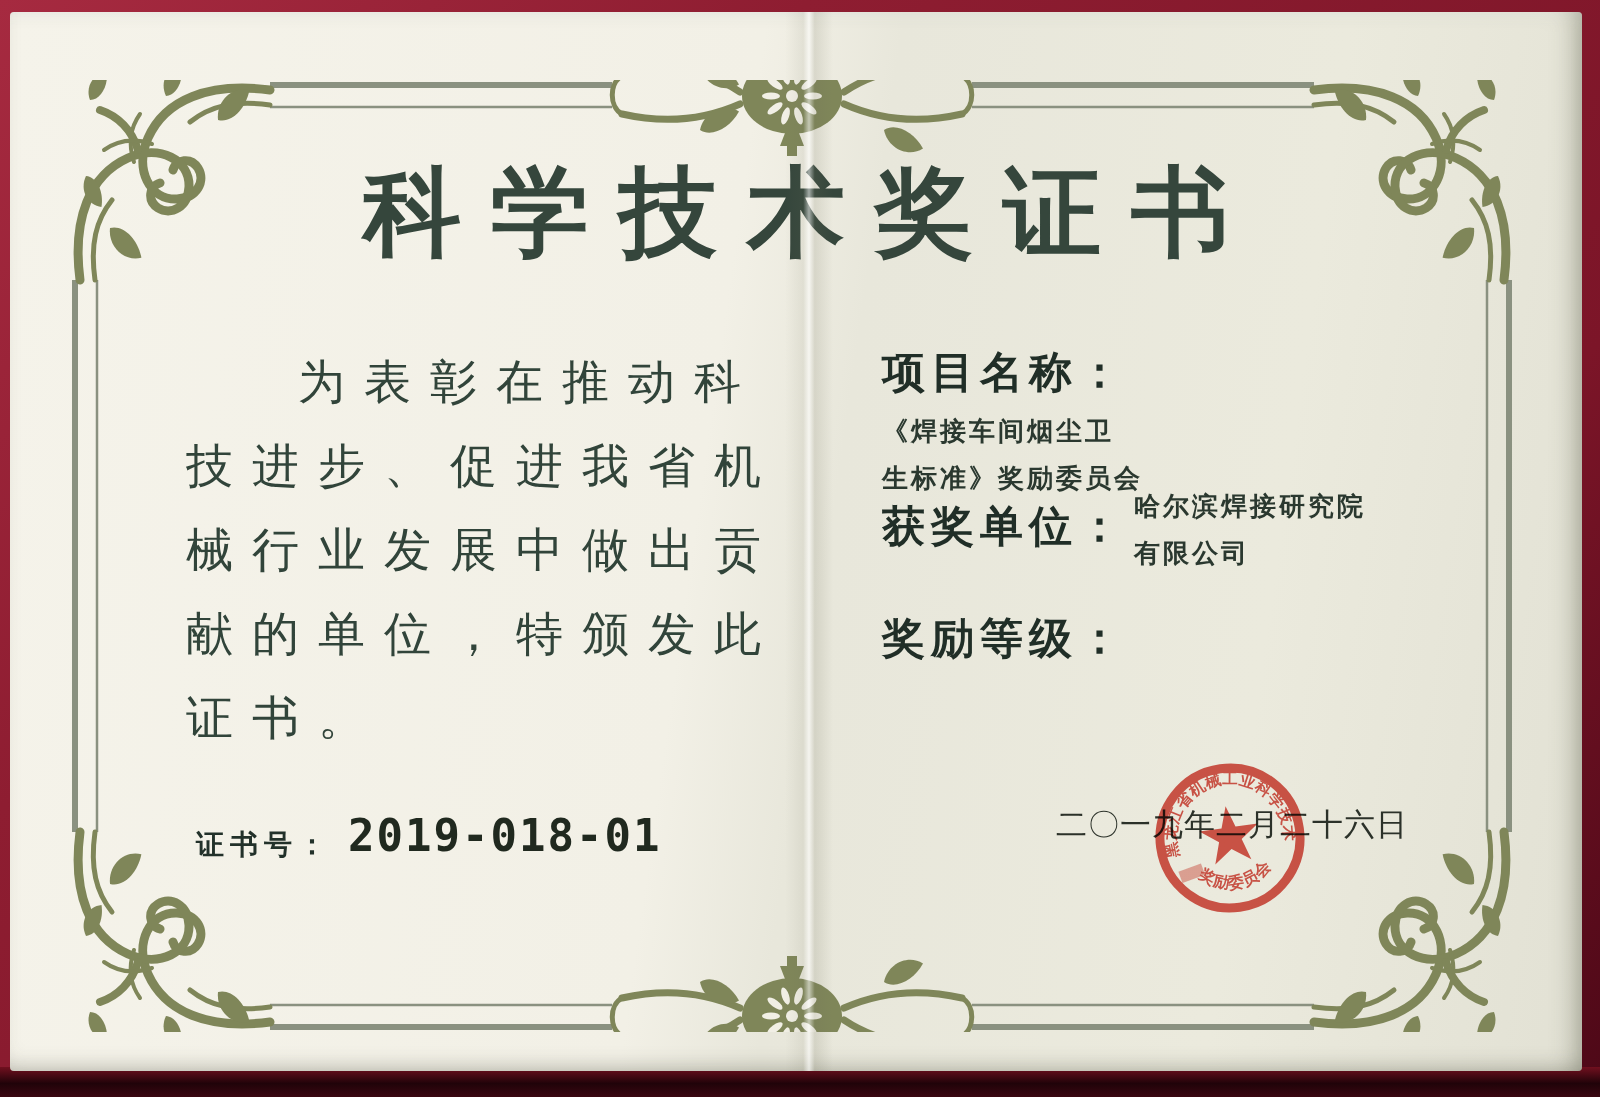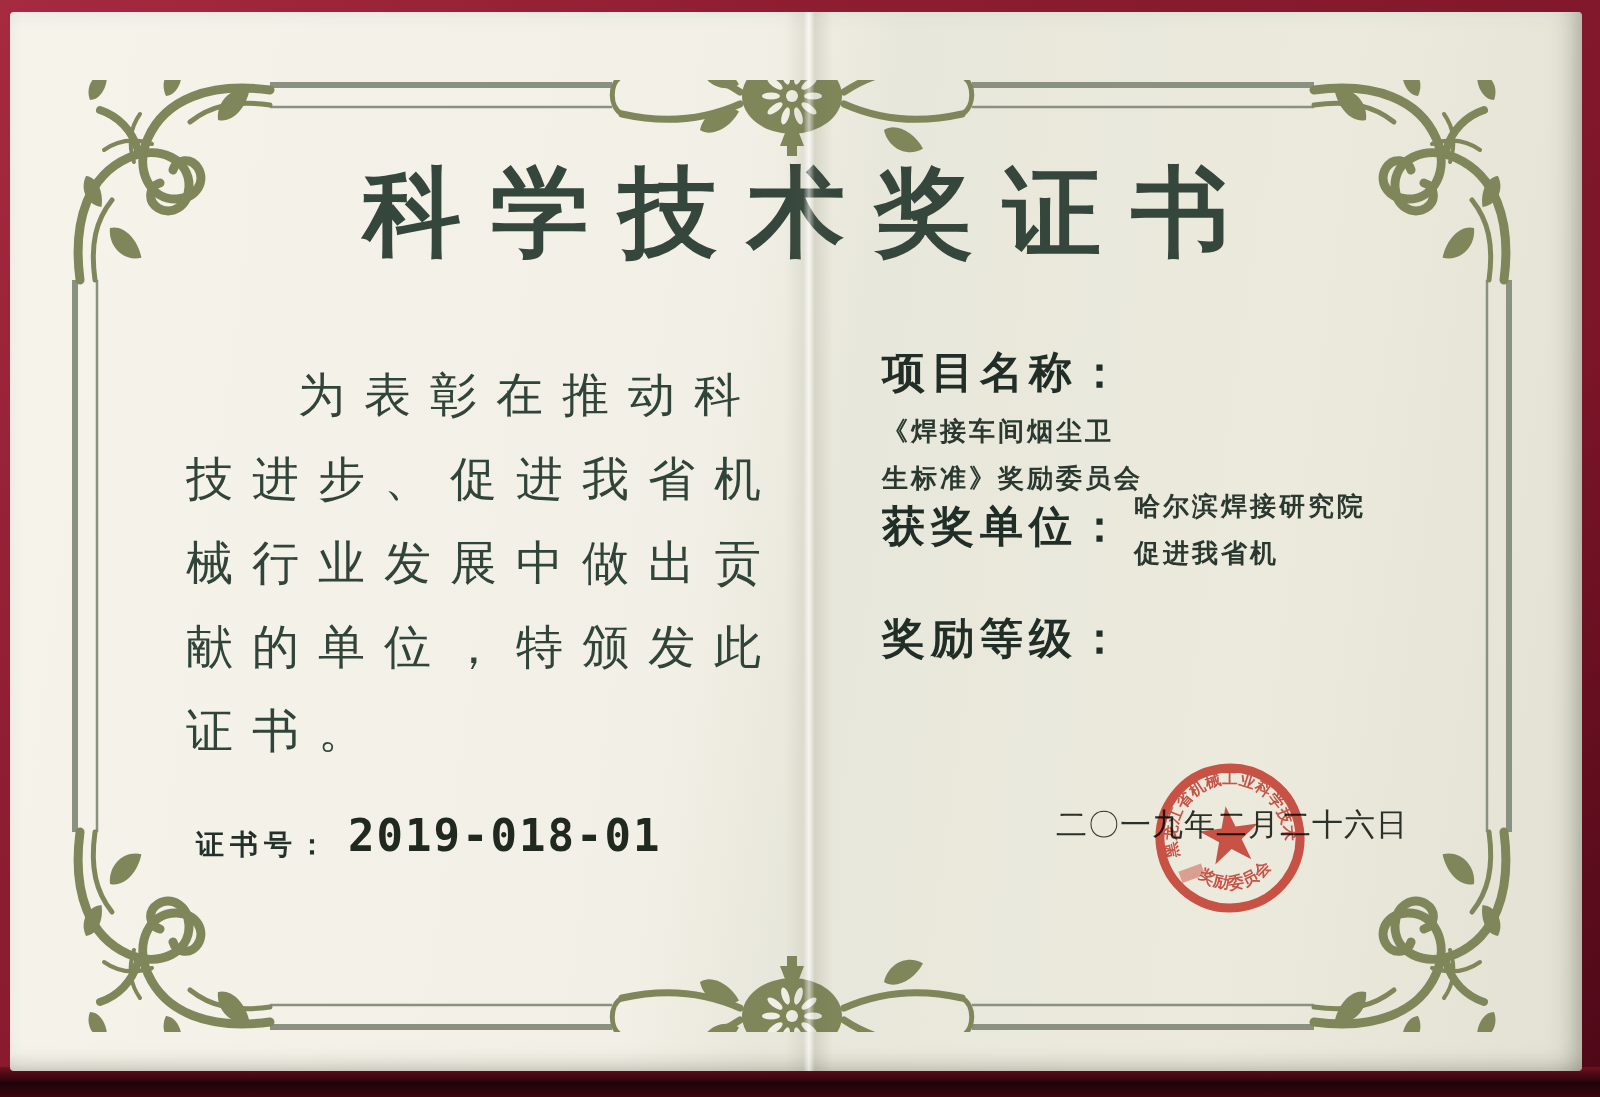--- a/index.html
+++ b/index.html
@@ -13,21 +13,21 @@
     box-shadow:inset -18px 0 26px -12px rgba(70,75,55,.38),
                inset 0 -14px 22px -12px rgba(60,60,45,.28),
                inset 0 10px 18px -12px rgba(255,255,255,.6);}
   .fold{position:absolute;left:775px;top:0;bottom:0;width:48px;pointer-events:none;
     background:linear-gradient(90deg,rgba(110,110,88,0) 0%,rgba(110,110,88,.10) 38%,
       rgba(255,255,255,.55) 50%,rgba(110,110,88,.17) 62%,rgba(110,110,88,0) 100%);}
   .frame{position:absolute;left:60px;top:68px;width:1444px;height:952px;}
   .title{position:absolute;left:0;right:0;top:136px;text-align:center;
     font-family:"DejaVu Serif","Liberation Serif",serif;font-weight:600;font-size:98px;
     color:#35463c;letter-spacing:30px;text-indent:30px;white-space:nowrap;}
-  .body-text{position:absolute;left:176px;top:341px;width:650px;
+  .body-text{position:absolute;left:176px;top:328px;width:650px;
     font-family:"DejaVu Serif","Liberation Serif",serif;font-weight:500;font-size:47px;
     color:#31443a;line-height:84px;letter-spacing:19px;}
   .body-text .line.indent{text-indent:112px;}
   .certno{position:absolute;left:186px;top:798px;white-space:nowrap;}
   .certno-label{font-weight:700;font-size:28px;color:#22312a;letter-spacing:6px;}
   .certno-value{font-family:"DejaVu Sans Mono","Liberation Mono",monospace;font-weight:600;
     font-size:44px;color:#20291f;margin-left:16px;letter-spacing:2px;vertical-align:3px;}
   .field-row{position:absolute;left:872px;display:flex;align-items:flex-start;}
   .field-row.row0{top:332px;flex-direction:column;} .field-row.row1{top:465px;align-items:center;} .field-row.row2{top:598px;align-items:center;}
   .f-label{font-weight:700;font-size:43px;letter-spacing:6px;color:#202e27;
@@ -143,21 +143,21 @@
       <div class="f-label">项目名称：</div>
       <div class="f-value">
         <div>《焊接车间烟尘卫</div>
         <div>生标准》奖励委员会</div>
       </div>
     </div>
     <div class="field-row row1">
       <div class="f-label">获奖单位：</div>
       <div class="f-value">
         <div>哈尔滨焊接研究院</div>
-        <div>促进我省机</div>
+        <div>有限公司</div>
       </div>
     </div>
     <div class="field-row row2">
       <div class="f-label">奖励等级：</div>
     </div>
 
     <div class="date">二〇一九年二月二十六日</div>
 
     <svg class="seal" viewBox="-120 -120 240 240">
       <g transform="rotate(-8)">

